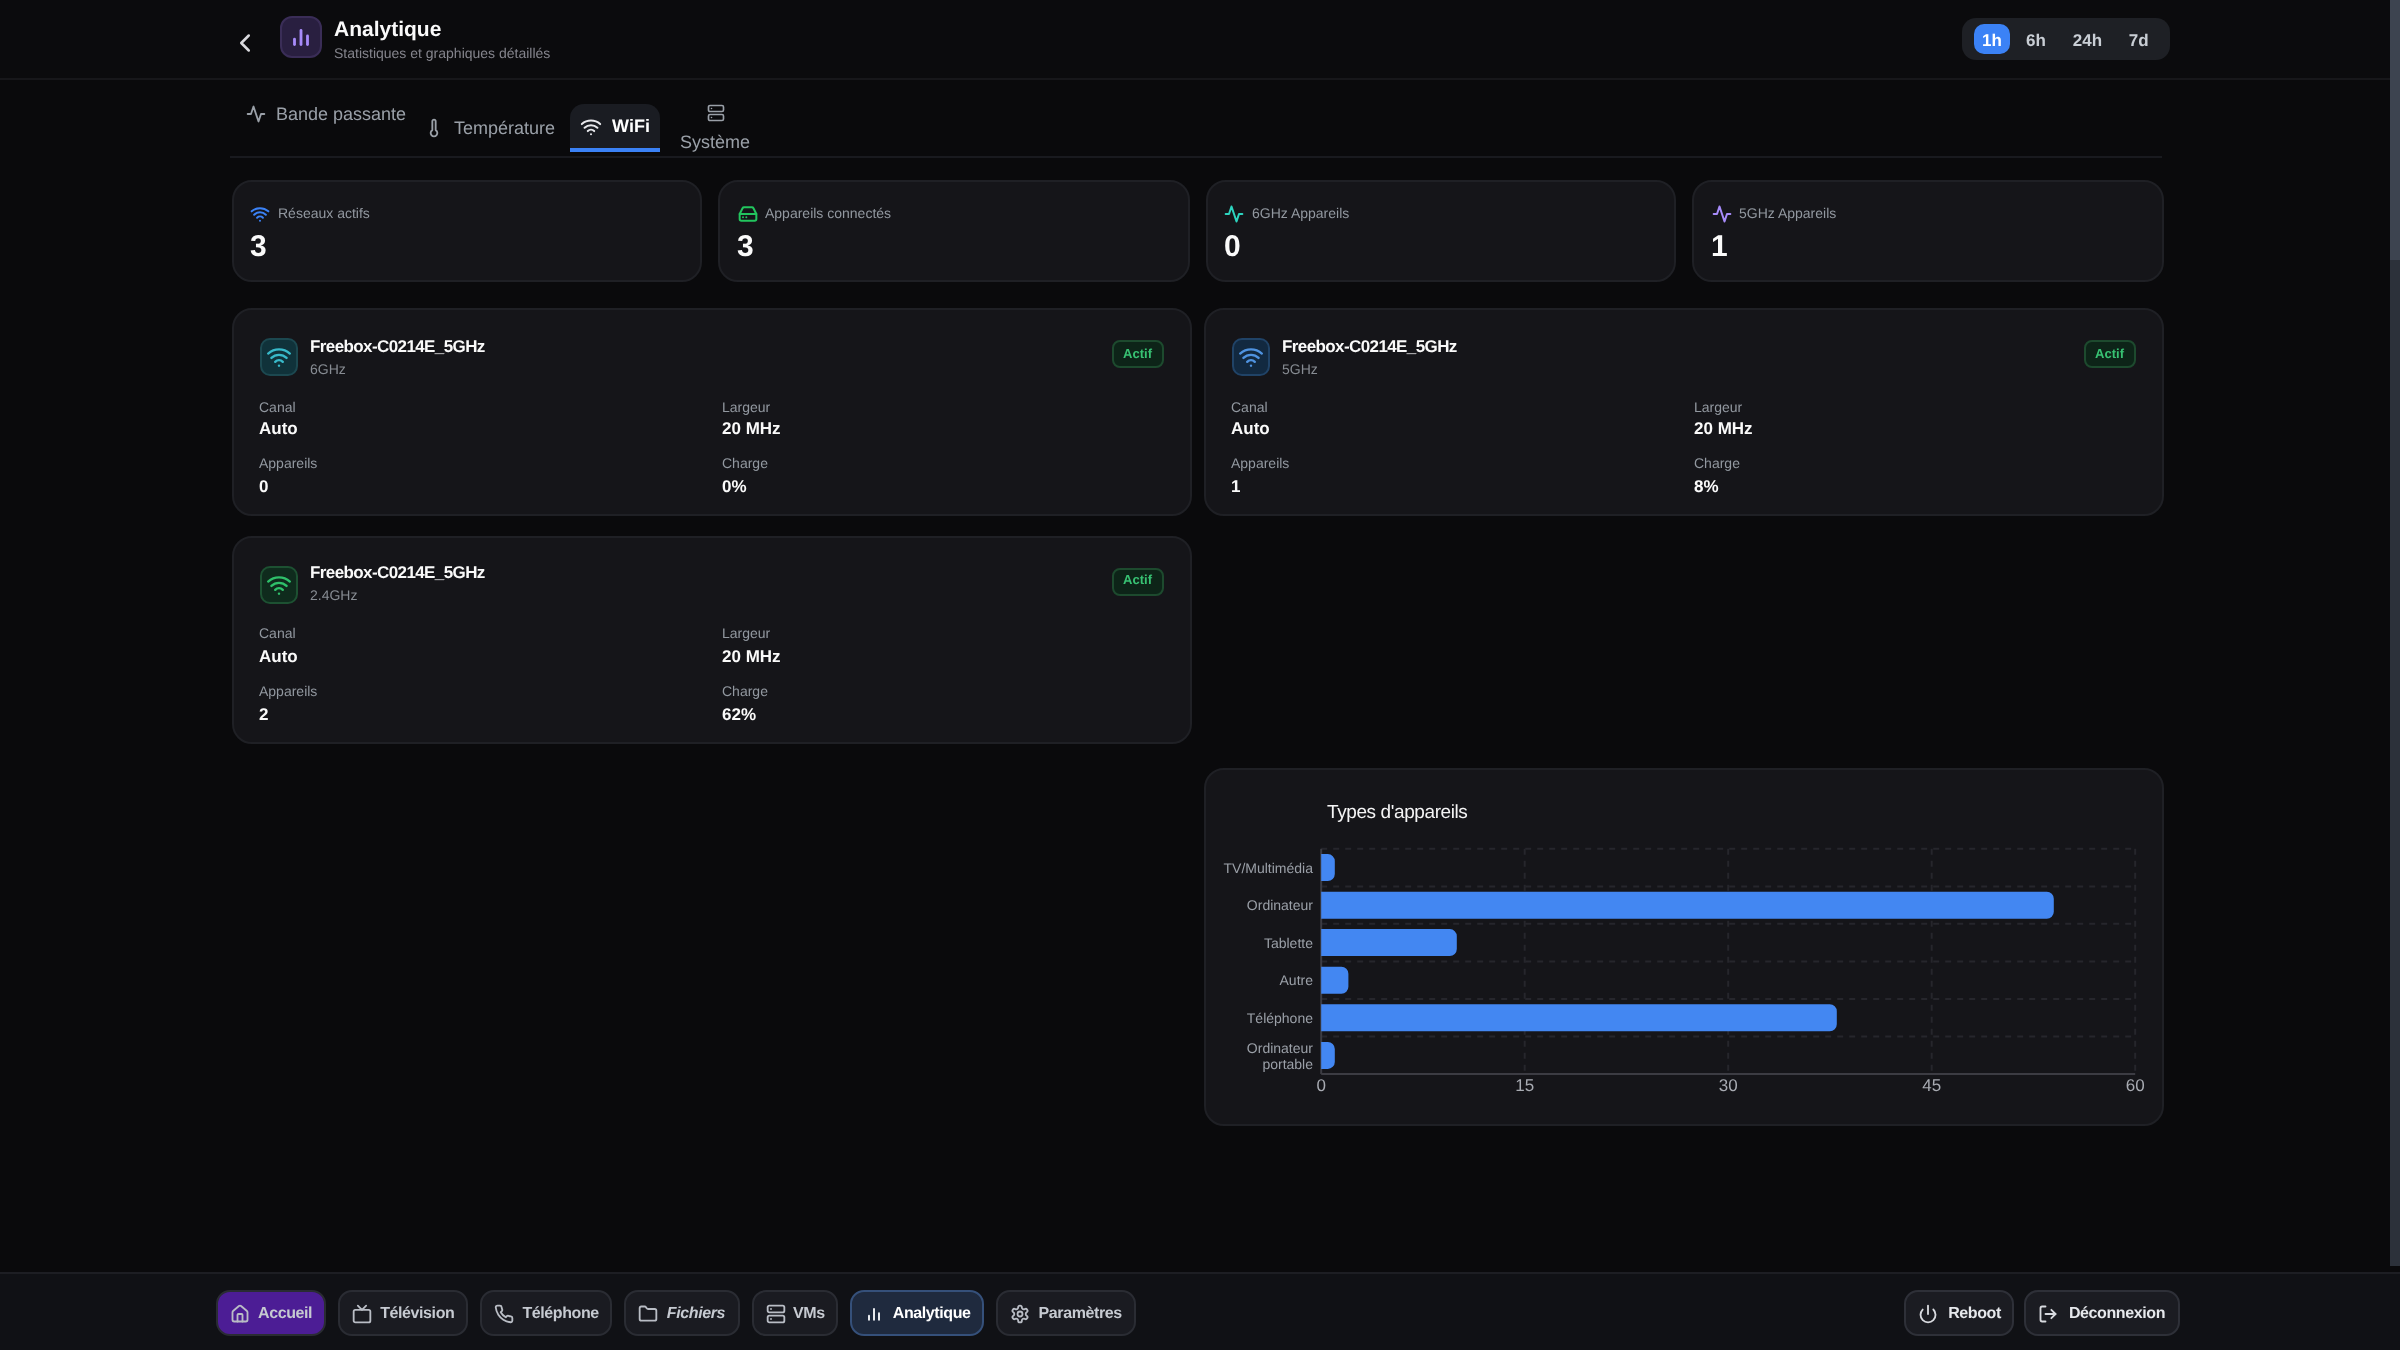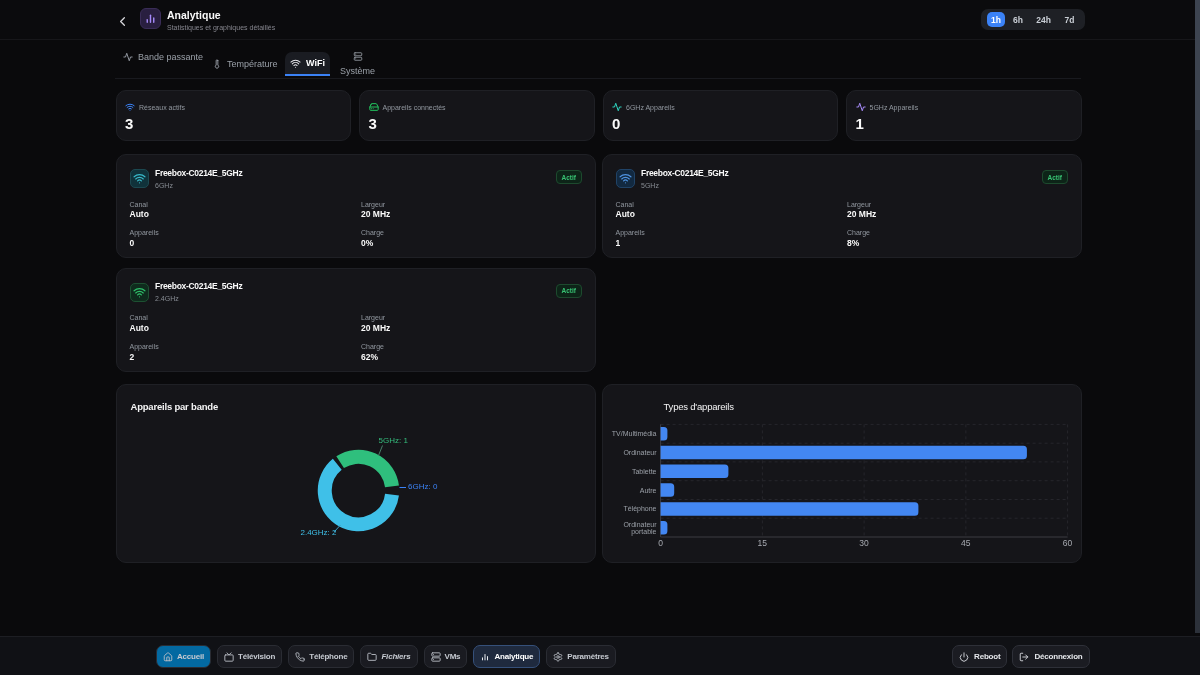--- a/index.html
+++ b/index.html
@@ -169,34 +169,20 @@
     <div class="abs lbl" style="left:13px;top:45.5px;">Canal</div>
     <div class="abs" style="left:13px;top:54px;color:#fafafa;font-size:8.5px;font-weight:700;">Auto</div>
     <div class="abs lbl" style="left:244.5px;top:45.5px;">Largeur</div>
     <div class="abs" style="left:244.5px;top:54px;color:#fafafa;font-size:8.5px;font-weight:700;">20 MHz</div>
     <div class="abs lbl" style="left:13px;top:74px;">Appareils</div>
     <div class="abs" style="left:13px;top:83px;color:#fafafa;font-size:8.5px;font-weight:700;">2</div>
     <div class="abs lbl" style="left:244.5px;top:74px;">Charge</div>
     <div class="abs" style="left:244.5px;top:83px;color:#fafafa;font-size:8.5px;font-weight:700;">62%</div>
   </div>
 
-  <div class="card" style="left:115.5px;top:384px;width:480px;height:178.5px;">
-    <div class="abs" style="left:14px;top:15.5px;color:#f4f4f5;font-size:9.5px;font-weight:700;letter-spacing:-0.2px;">Appareils par bande</div>
-    <svg class="abs" style="left:0;top:0;" width="478" height="176" viewBox="0 0 478 176">
-
-      <path d="M 223.12 77.19 A 33.75 33.75 0 0 1 275 101.39" fill="none" stroke="#2fbf7d" stroke-width="14"></path>
-      <path d="M 275 109.61 A 33.75 33.75 0 1 1 220.26 79.27" fill="none" stroke="#3fc0e8" stroke-width="14"></path>
-      <polyline points="261.5,70.5 265.5,60.5" fill="none" stroke="#49806a" stroke-width="1"></polyline>
-      <polyline points="282.5,102.5 289,102.5" fill="none" stroke="#3b82f6" stroke-width="1"></polyline>
-      <polyline points="217,147 223.5,140" fill="none" stroke="#3f9cc0" stroke-width="1"></polyline>
-      <text x="261.5" y="58" fill="#35bd7d" font-size="8" font-family="Liberation Sans">5GHz: 1</text>
-      <text x="291" y="103.5" fill="#3b82f6" font-size="8" font-family="Liberation Sans">6GHz: 0</text>
-      <text x="183.5" y="150" fill="#3fc0e8" font-size="8" font-family="Liberation Sans">2.4GHz: 2</text>
-    </svg>
-  </div>
   <div class="card" style="left:601.5px;top:384px;width:480px;height:178.5px;">
     <div class="abs" style="left:15px;top:15.5px;color:#f4f4f5;font-size:9.5px;font-weight:400;letter-spacing:-0.2px;margin-left:46px;">Types d'appareils</div>
     <svg class="abs" style="left:0;top:0;" width="478" height="176" viewBox="0 0 478 176">
 
       <g stroke="#26262c" stroke-dasharray="3,3" stroke-width="1">
         <line x1="159.35" y1="39.4" x2="159.35" y2="152"></line>
         <line x1="261.1" y1="39.4" x2="261.1" y2="152"></line>
         <line x1="362.85" y1="39.4" x2="362.85" y2="152"></line>
         <line x1="464.6" y1="39.4" x2="464.6" y2="152"></line>
         <line x1="57.6" y1="39.4" x2="464.6" y2="39.4"></line>
@@ -230,21 +216,21 @@
         <text x="159.35" y="160.5">15</text>
         <text x="261.1" y="160.5">30</text>
         <text x="362.85" y="160.5">45</text>
         <text x="464.6" y="160.5">60</text>
       </g>
     </svg>
   </div>
 
   <div class="abs" style="left:0;top:635.5px;width:1200px;height:39.5px;background:#101115;border-top:1px solid #1d1e23;"></div>
   <div class="abs" style="left:108px;top:645px;display:flex;gap:6px;">
-    <div style="display:flex;align-items:center;gap:4px;height:23px;padding:0 6px;background:#0369a1;border:1px solid #2a2c33;border-radius:7px;color:#c6cad1;font-size:8px;font-weight:600;letter-spacing:-0.2px;margin-left:48px;">
+    <div style="display:flex;align-items:center;gap:4px;height:23px;padding:0 6px;background:#4c1d95;border:1px solid #2a2c33;border-radius:7px;color:#c6cad1;font-size:8px;font-weight:600;letter-spacing:-0.2px;">
       <svg width="10" height="10" viewBox="0 0 24 24" fill="none" stroke="#b9bdc5" stroke-width="2.2" stroke-linecap="round" stroke-linejoin="round">
           <path d="M15 21v-8a1 1 0 0 0-1-1h-4a1 1 0 0 0-1 1v8"></path>
           <path d="M3 10a2 2 0 0 1 .709-1.528l7-5.999a2 2 0 0 1 2.582 0l7 5.999A2 2 0 0 1 21 10v9a2 2 0 0 1-2 2H5a2 2 0 0 1-2-2z"></path>
         </svg>
       <span>Accueil</span>
     </div>
     <div style="display:flex;align-items:center;gap:4px;height:23px;padding:0 6px;background:#1a1b21;border:1px solid #2a2c33;border-radius:7px;color:#c6cad1;font-size:8px;font-weight:600;letter-spacing:-0.2px;">
       <svg width="10" height="10" viewBox="0 0 24 24" fill="none" stroke="#b9bdc5" stroke-width="2.2" stroke-linecap="round" stroke-linejoin="round">
           <rect width="20" height="15" x="2" y="7" rx="2"></rect>
           <polyline points="17 2 12 7 7 2"></polyline>

